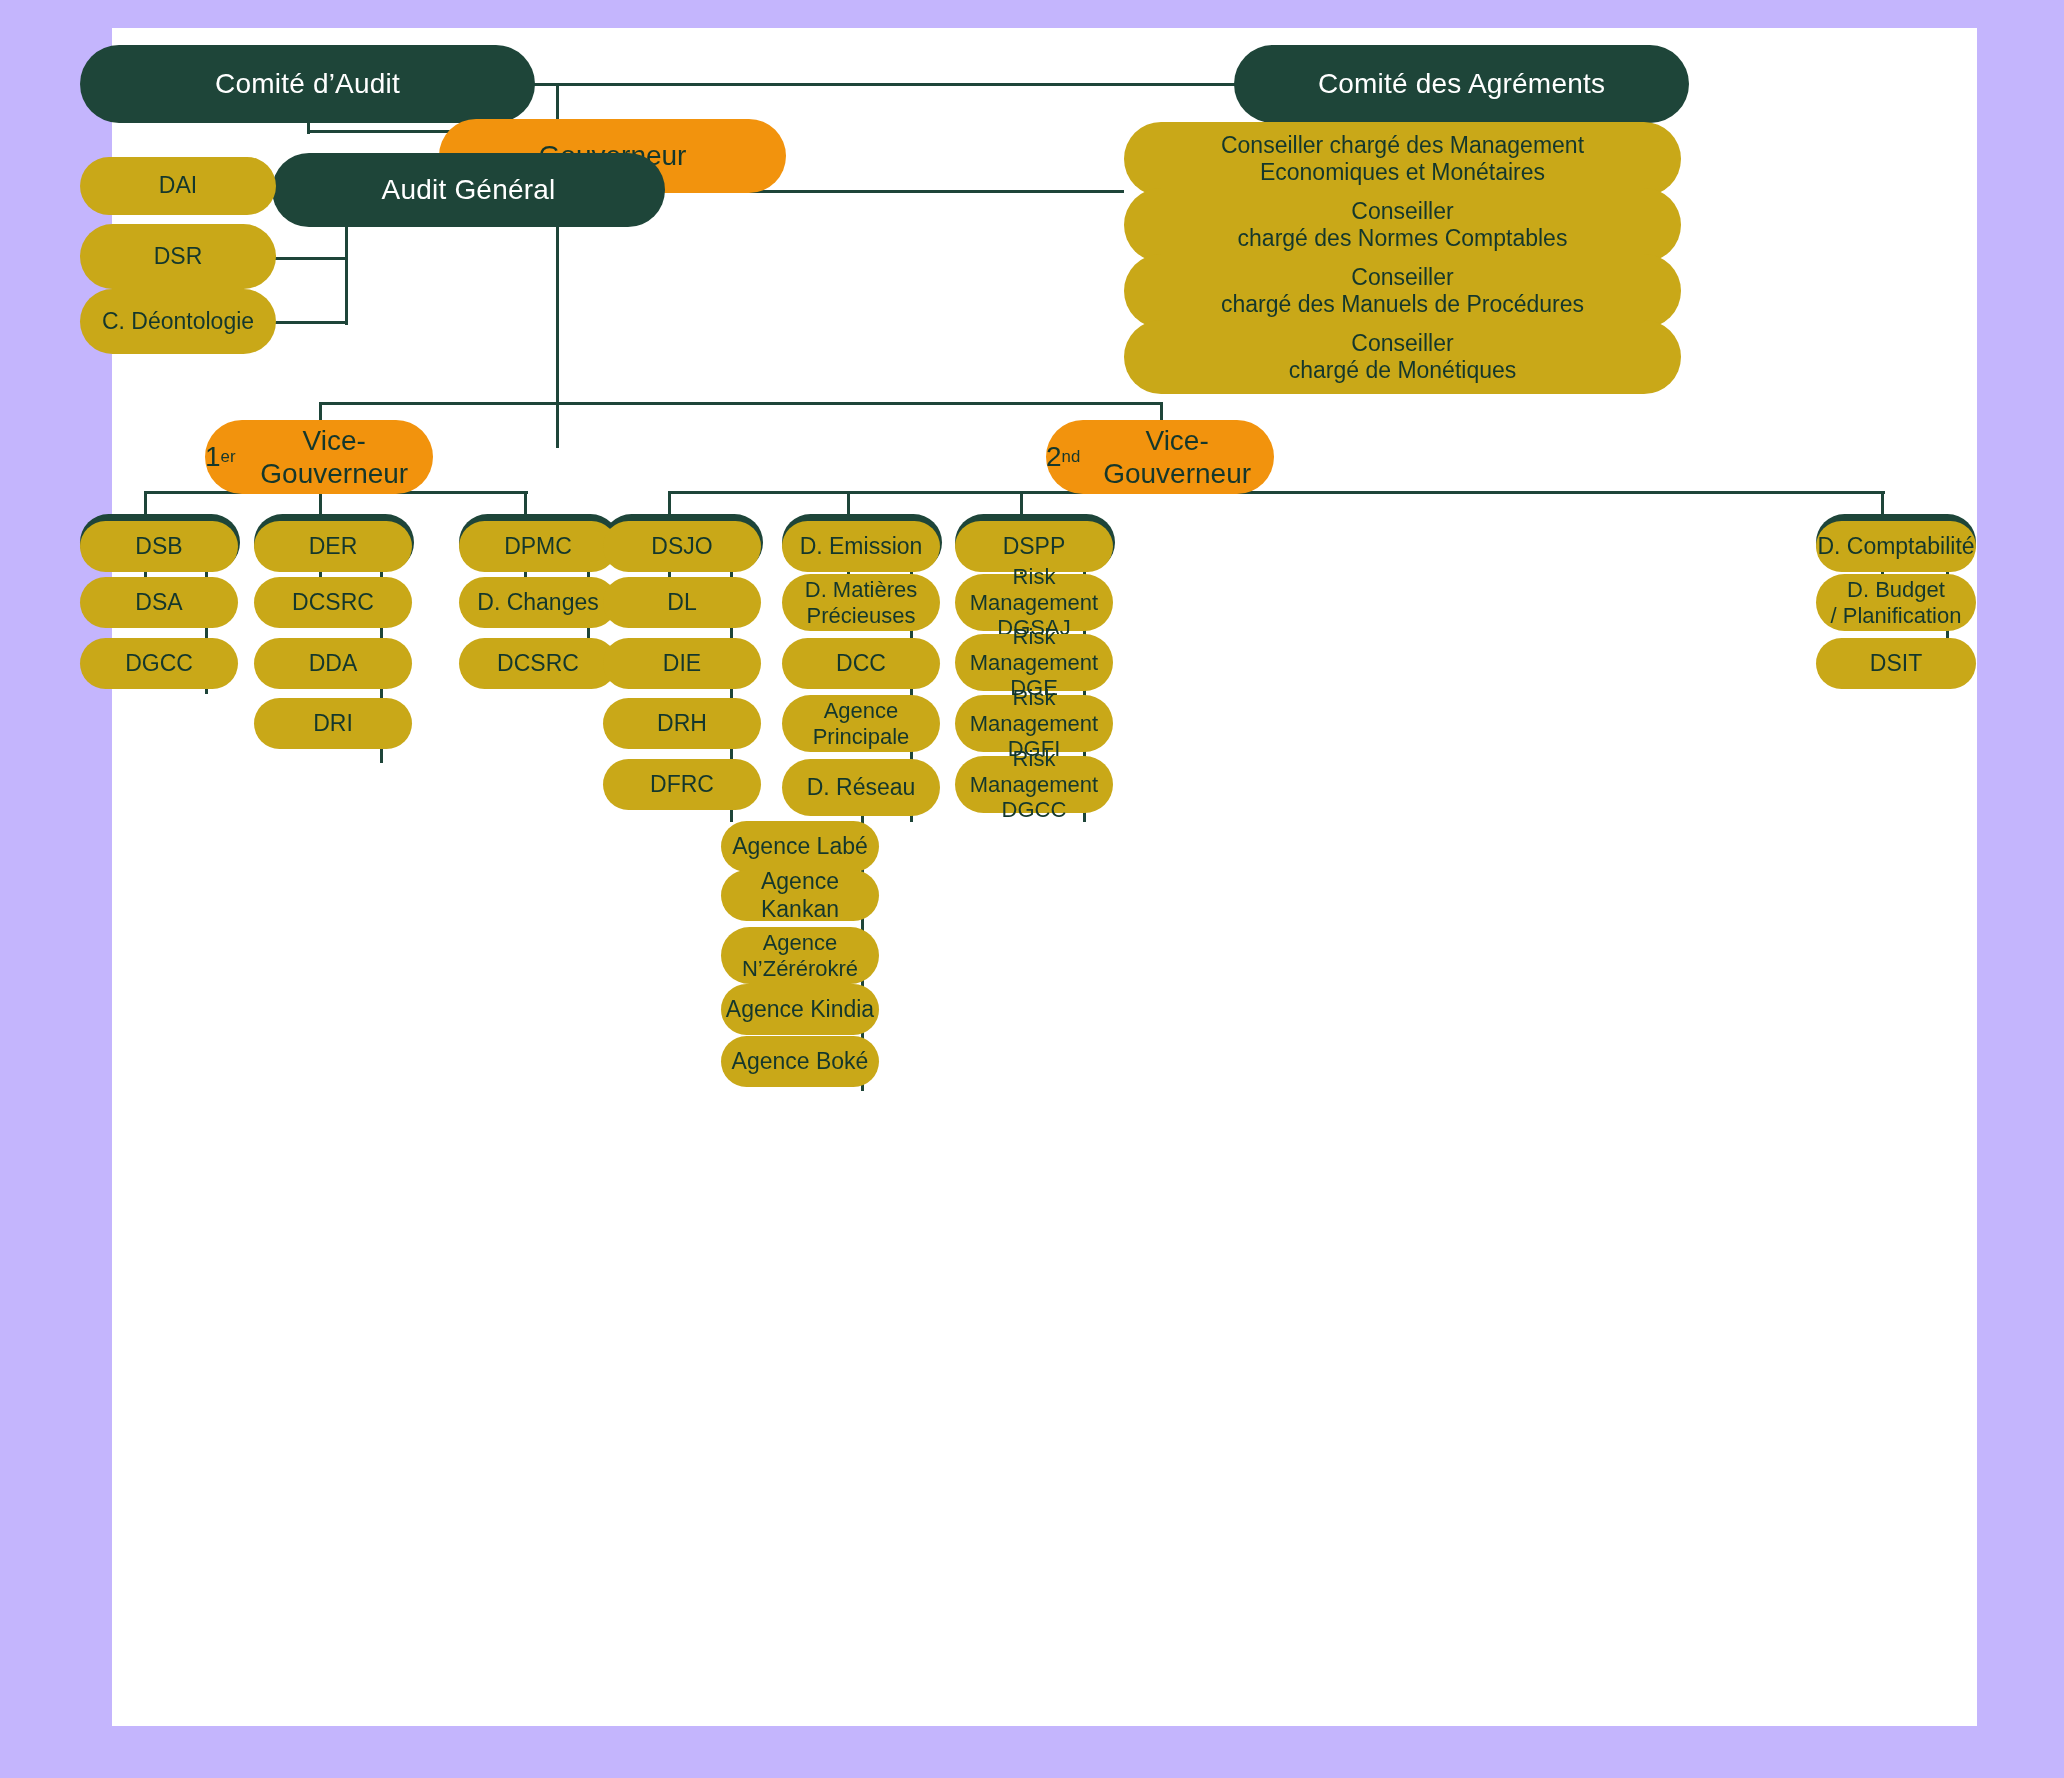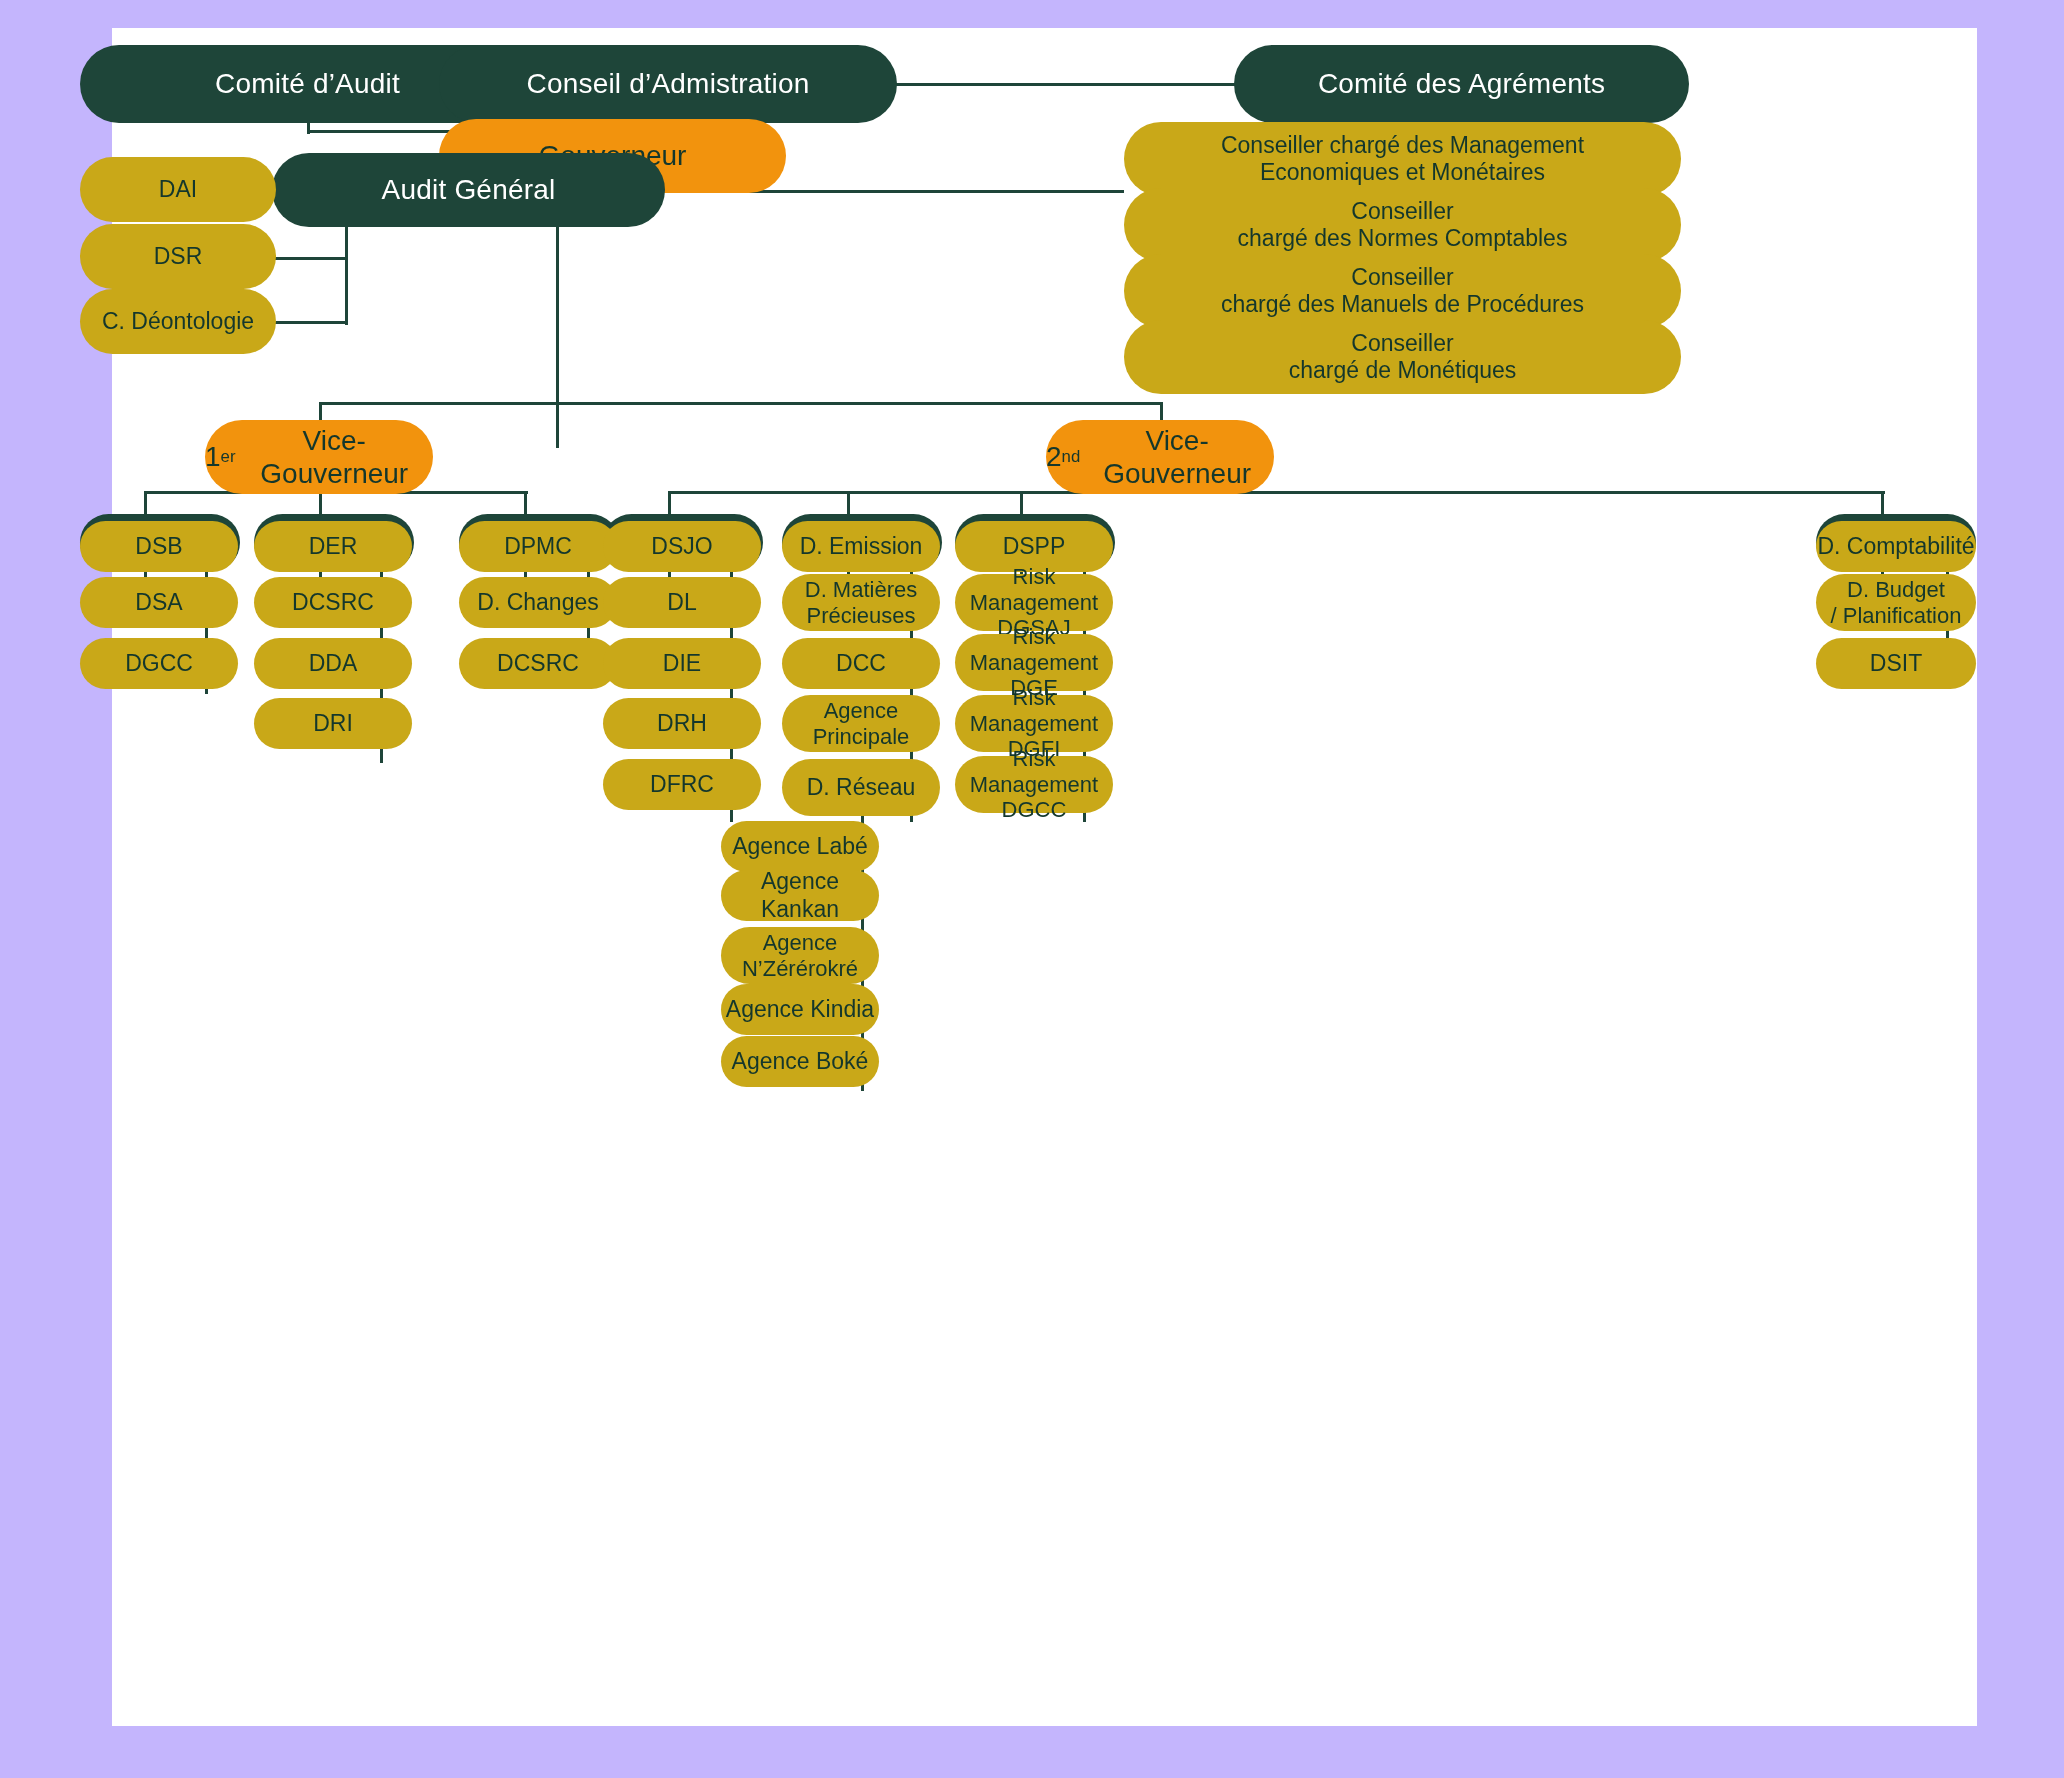--- a/index.html
+++ b/index.html
@@ -111,27 +111,26 @@
 
   <div class="ln lnv" style="left:749px;top:783px;height:29.5px;"></div>
   <div class="ln lnv" style="left:749px;top:810px;height:253px;"></div>
   <div class="ln lnh" style="left:688px;top:818px;width:64px;"></div>
   <div class="ln lnh" style="left:688px;top:867px;width:64px;"></div>
   <div class="ln lnh" style="left:688px;top:928px;width:64px;"></div>
   <div class="ln lnh" style="left:688px;top:981px;width:64px;"></div>
   <div class="ln lnh" style="left:688px;top:1032px;width:64px;"></div>
 
   <div class="node dark" style="left:-32px;top:17px;width:455px;height:78px;">Comité d’Audit</div>
-  <div class="node dark" style="left:327px;top:17px;width:458px;height:78px;">Conseil d’Admistration</div>
   <div class="node dark" style="left:1122px;top:17px;width:455px;height:78px;">Comité des Agréments</div>
 
   <div class="node orange" style="left:327px;top:91px;width:347px;height:74px;">Gouverneur</div>
 
   <div class="node dark" style="left:160px;top:125px;width:393px;height:74px;">Audit Général</div>
-  <div class="node gold" style="left:-32px;top:129px;width:196px;height:65px;">DAI</div>
+  <div class="node gold" style="left:-32px;top:129px;width:196px;height:58px;">DAI</div>
   <div class="node gold" style="left:-32px;top:196px;width:196px;height:65px;">DSR</div>
   <div class="node gold" style="left:-32px;top:261px;width:196px;height:65px;">C. Déontologie</div>
 
   <div class="node gold" style="left:1012px;top:94px;width:557px;height:74px;">
     <div>
       <div>Conseiller chargé des Management</div>
       <div>Economiques et Monétaires</div>
     </div>
   </div>
   <div class="node gold" style="left:1012px;top:160px;width:557px;height:74px;">

